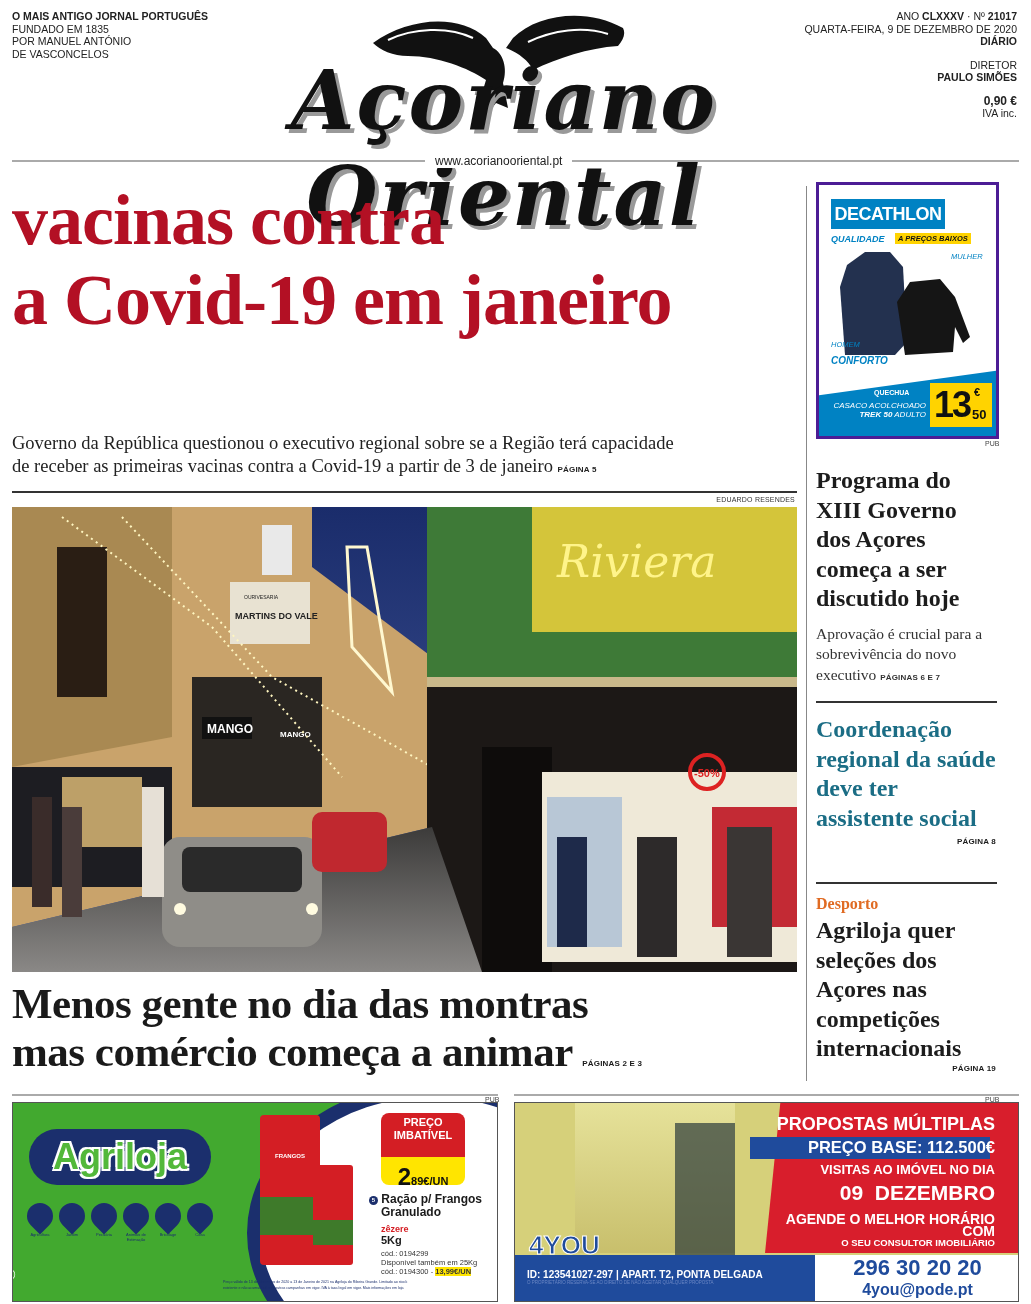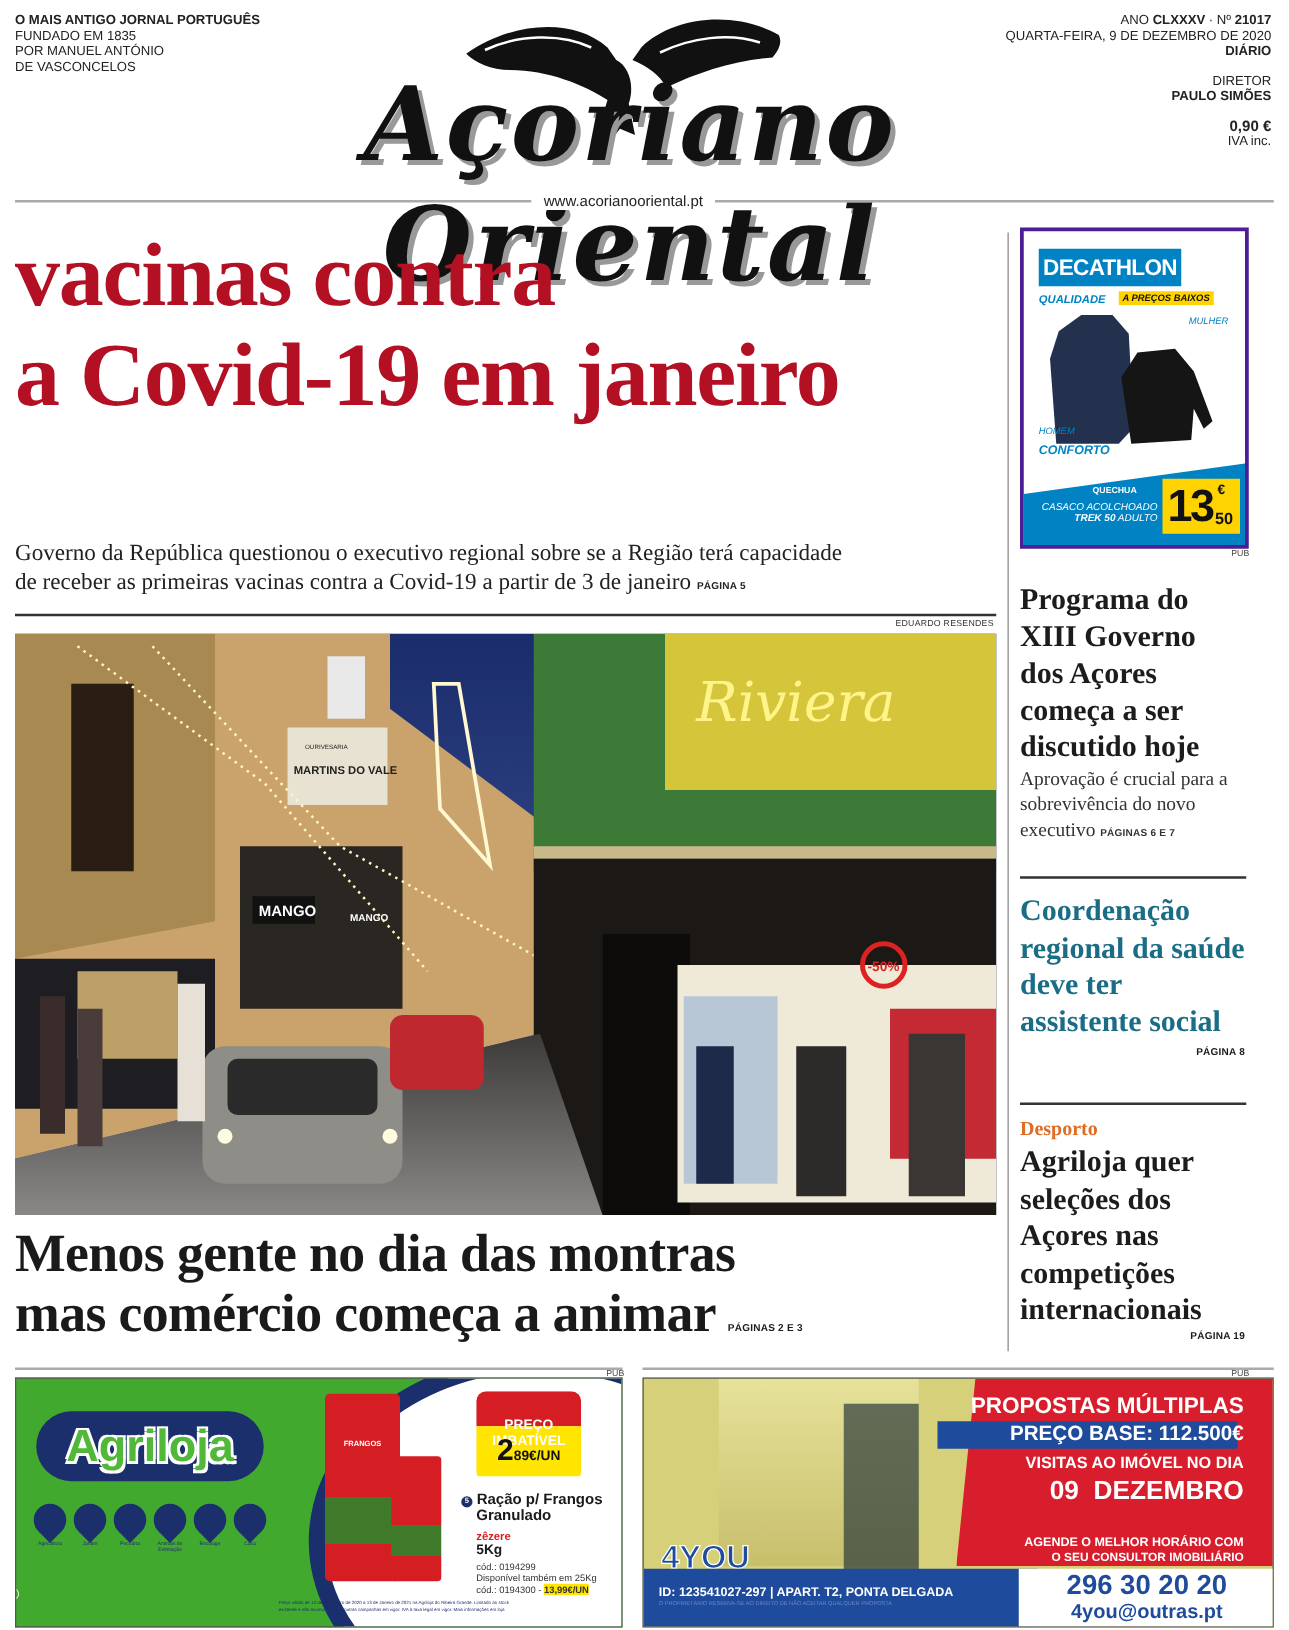--- a/index.html
+++ b/index.html
@@ -182,21 +182,21 @@
   <div style="position:absolute;left:111px;top:198px;width:62px;height:44px;background:#ffd300;color:#111;font-weight:700">
     <span style="position:absolute;left:4px;top:0;font-size:36px;line-height:44px;letter-spacing:-2px">13</span>
     <span style="position:absolute;left:44px;top:3px;font-size:11px">€</span>
     <span style="position:absolute;left:42px;top:24px;font-size:13px">50</span>
   </div>
 </div>
 <div class="abs pub" style="left:985px;top:440px">PUB</div>
 
 <div class="abs side" style="top:466px">
   <h2>Programa do XIII Governo dos Açores começa a ser discutido hoje</h2>
-  <p style=""><span>Aprovação é crucial para a sobrevivência do novo executivo</span> <span class="pg">PÁGINAS 6 E 7</span></p>
+  <p style="margin-top:10px"><span>Aprovação é crucial para a sobrevivência do novo executivo</span> <span class="pg">PÁGINAS 6 E 7</span></p>
 </div>
 <div class="abs rule-dark" style="left:816px;top:701px;width:181px"></div>
 
 <div class="abs side" style="top:715px">
   <h2 class="teal">Coordenação regional da saúde deve ter assistente social</h2>
   <div class="pg" style="text-align:right;margin-top:4px">PÁGINA 8</div>
 </div>
 <div class="abs rule-dark" style="left:816px;top:882px;width:181px"></div>
 
 <div class="abs side" style="top:895px">
@@ -241,21 +241,21 @@
         <div style="font-size:4px;color:#1b2f6d;margin-top:3px">Casa</div>
       </div>
   </div>
   <div style="position:absolute;left:-8px;top:164px;font-size:14px;color:#fff">©</div>
 
   <div style="position:absolute;left:247px;top:12px;width:60px;height:150px;background:linear-gradient(#d41e24 0 55%,#3e7a2a 55% 80%,#d41e24 80%);border-radius:4px">
     <div style="font-size:6px;color:#fff;text-align:center;margin-top:38px;font-weight:700">FRANGOS</div>
   </div>
   <div style="position:absolute;left:300px;top:62px;width:40px;height:100px;background:linear-gradient(#d41e24 0 55%,#3e7a2a 55% 80%,#d41e24 80%);border-radius:3px"></div>
   <div style="position:absolute;left:368px;top:10px;width:84px;height:72px;border-radius:8px;overflow:hidden">
-    <div style="background:#d41e24;color:#fff;font-weight:700;font-size:11px;text-align:center;height:28px;line-height:13px;padding-top:21px">
+    <div style="background:#d41e24;color:#fff;font-weight:700;font-size:11px;text-align:center;height:44px;line-height:13px;padding-top:3px">
         <div>PREÇO</div>
         <div>IMBATÍVEL</div>
       </div>
     <div style="background:#ffe500;height:40px;text-align:center;font-weight:700;color:#111;line-height:40px"><span style="font-size:24px">2</span><span style="font-size:11px">89€/UN</span></div>
   </div>
   <div style="position:absolute;left:356px;top:90px;font-size:12px;font-weight:700;color:#1a1a1a;line-height:13px">
     <div><span style="display:inline-block;width:9px;height:9px;border-radius:50%;background:#1b2f6d;color:#fff;font-size:6px;text-align:center;line-height:9px;vertical-align:1px">5</span> <span>Ração p/ Frangos</span></div>
     <div style="padding-left:12px">Granulado</div>
   </div>
   <div style="position:absolute;left:368px;top:121px;font-size:9px;font-weight:700;color:#d41e24">zêzere</div>
@@ -275,24 +275,24 @@
   <div style="position:absolute;left:60px;top:0;width:160px;height:150px;background:linear-gradient(#e6e29a,#c8bf6c)"></div>
   <div style="position:absolute;left:160px;top:20px;width:60px;height:140px;background:#2b3a3a;opacity:.7"></div>
   <div style="position:absolute;left:14px;top:127px;font-size:26px;font-weight:700;color:#1f4b9c;-webkit-text-stroke:1px #fff">4YOU</div>
   <div style="position:absolute;left:250px;top:0;width:255px;height:150px;background:#d81e2c;clip-path:polygon(6% 0,100% 0,100% 100%,0 100%)"></div>
   <div style="position:absolute;left:235px;top:34px;width:240px;height:22px;background:#1f4b9c"></div>
   <div style="position:absolute;left:250px;top:10px;width:230px;text-align:right;color:#fff;font-weight:700">
     <div style="font-size:18px;line-height:22px">PROPOSTAS MÚLTIPLAS</div>
     <div style="font-size:16.5px;line-height:24px">PREÇO BASE: 112.500€</div>
     <div style="font-size:13px;line-height:22px">VISITAS AO IMÓVEL NO DIA</div>
     <div style="font-size:21px;line-height:24px;white-space:pre">09  DEZEMBRO</div>
-    <div style="font-size:10px;line-height:12px;margin-top:24px">AGENDE O MELHOR HORÁRIO COM</div>
+    <div style="font-size:14px;line-height:12px;margin-top:8px">AGENDE O MELHOR HORÁRIO COM</div>
     <div style="font-size:9.5px;line-height:12px">O SEU CONSULTOR IMOBILIÁRIO</div>
   </div>
   <div style="position:absolute;left:0;top:152px;width:315px;height:48px;background:#1f4b9c">
     <div style="font-size:10px;font-weight:700;color:#fff;padding:14px 0 0 12px">ID: 123541027-297 | APART. T2, PONTA DELGADA</div>
     <div style="font-size:4.5px;color:#6a86c4;padding-left:12px">O PROPRIETÁRIO RESERVA-SE AO DIREITO DE NÃO ACEITAR QUALQUER PROPOSTA</div>
   </div>
   <div style="position:absolute;left:300px;top:152px;width:205px;height:48px;background:#fff;text-align:center;color:#1f4b9c;font-weight:700">
     <div style="font-size:22px;line-height:26px">296 30 20 20</div>
-    <div style="font-size:16px;line-height:18px">4you@outras.pt</div>
+    <div style="font-size:16px;line-height:18px">4you@pode.pt</div>
   </div>
 </div>
 
 </body></html>

